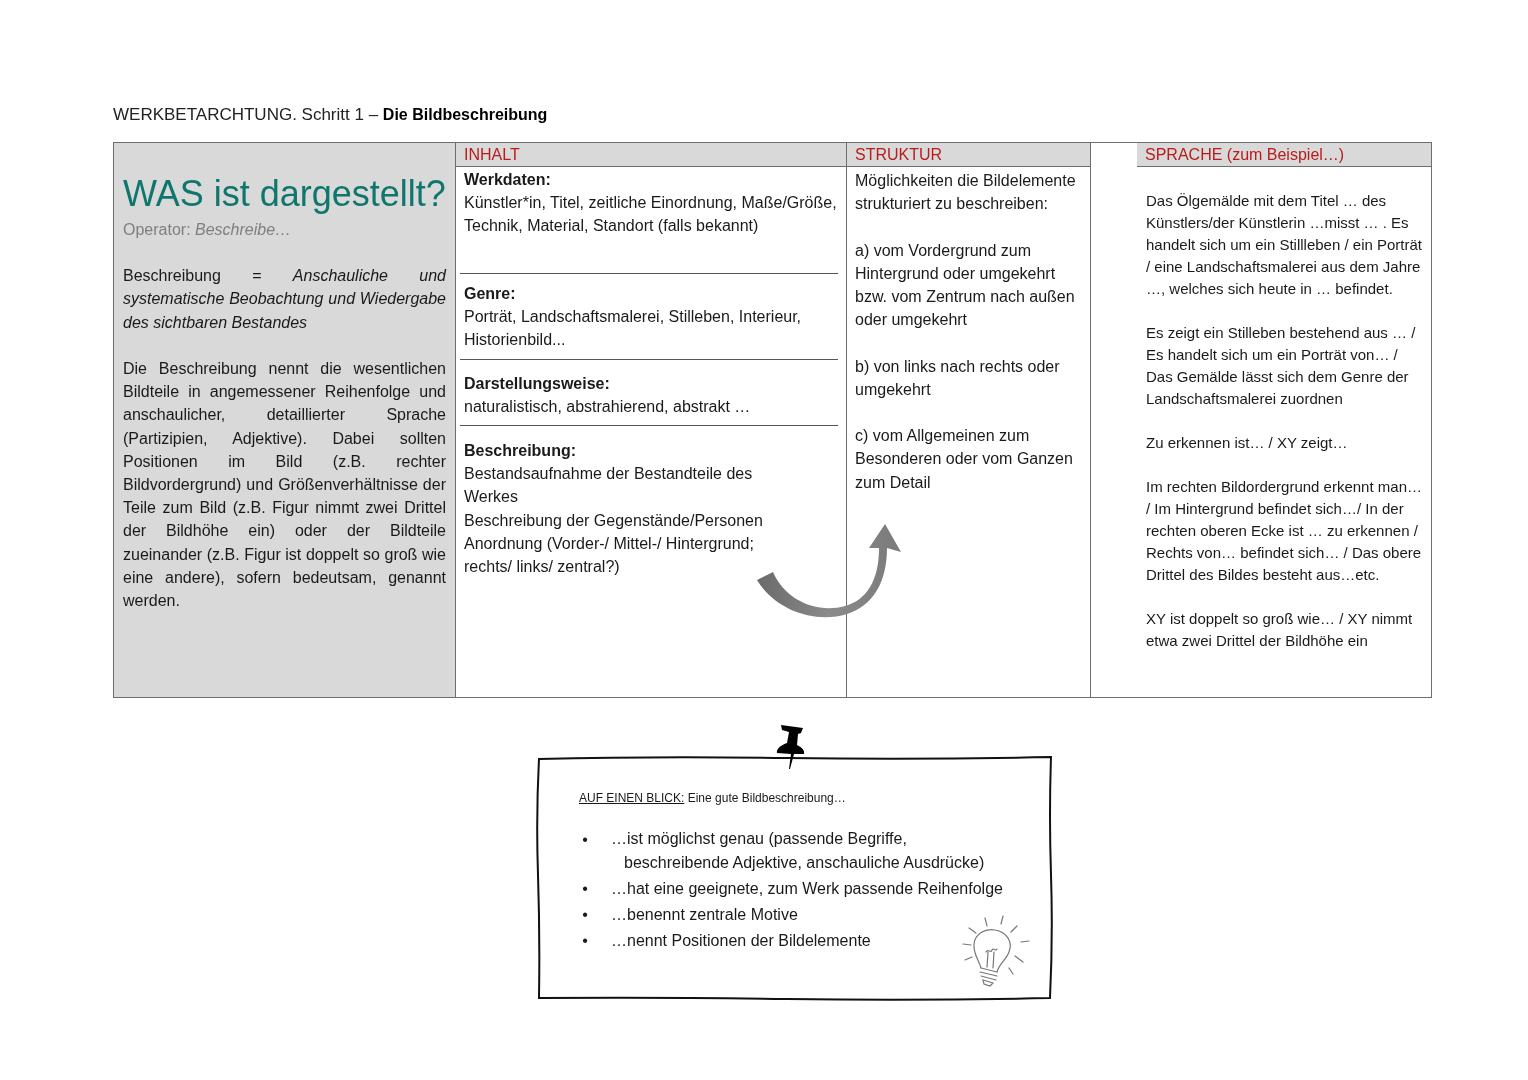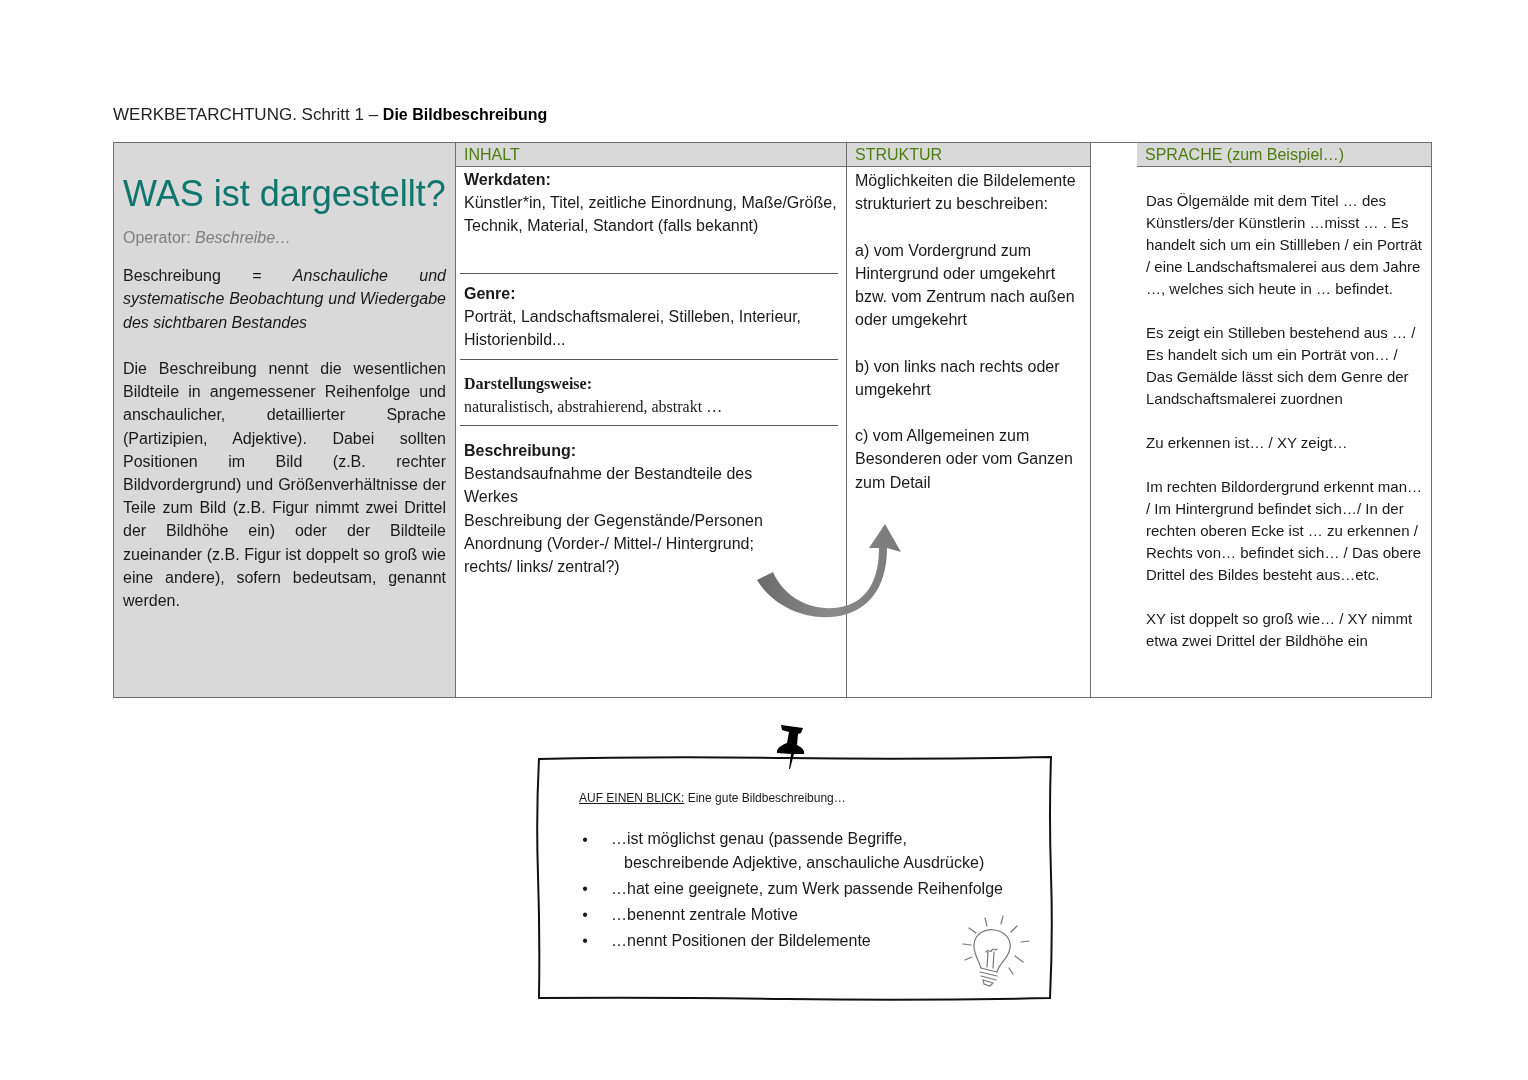--- a/index.html
+++ b/index.html
@@ -74,41 +74,40 @@
       left: 0;
       right: 0;
       top: 0;
       height: 24px;
       background: #d9d9d9;
       border-bottom: 1px solid #6e6e6e;
       box-sizing: border-box;
       padding-left: 8px;
       font-size: 16px;
       line-height: 24px;
-      color: #4d7c0f;
+      color: #b91c1c;
     }
 
     
     .was-title {
       position: absolute;
       left: 9px;
       top: 28px;
       font-size: 36px;
       line-height: 46px;
       color: #0f766e;
       white-space: nowrap;
     }
     .operator {
       position: absolute;
       left: 9px;
       top: 76px;
       font-size: 16px;
       line-height: 22px;
       color: #7f7f7f;
-      margin-top: 8px;
     }
     .operator em { font-style: italic; }
     .definition {
       position: absolute;
       left: 9px;
       top: 121px;
       width: 323px;
       font-size: 16px;
       line-height: 23.3px;
       text-align: justify;
@@ -291,21 +290,21 @@
       <span>Künstler*in, Titel, zeitliche Einordnung, Maße/Größe, Technik, Material, Standort (falls bekannt)</span>
     </div>
     <div class="inhalt-divider" style="top:130px;"></div>
 
     <div class="inhalt-section" style="top:139px;">
       <span class="label">Genre:</span>
       <span>Porträt, Landschaftsmalerei, Stilleben, Interieur, Historienbild...</span>
     </div>
     <div class="inhalt-divider" style="top:216px;"></div>
 
-    <div class="inhalt-section" style="top:229px;font-family:Liberation Serif, serif;">
+    <div class="inhalt-section" style="top:229px;">
       <span class="label">Darstellungsweise:</span>
       <span>naturalistisch, abstrahierend, abstrakt …</span>
     </div>
     <div class="inhalt-divider" style="top:282px;"></div>
 
     <div class="inhalt-section" style="top:296px;">
       <span class="label">Beschreibung:</span>
       <span style="display:block; width:320px;">Bestandsaufnahme der Bestandteile des Werkes</span>
       <span style="display:block;">Beschreibung der Gegenstände/Personen</span>
       <span style="display:block; width:340px;">Anordnung (Vorder-/ Mittel-/ Hintergrund; rechts/ links/ zentral?)</span>

